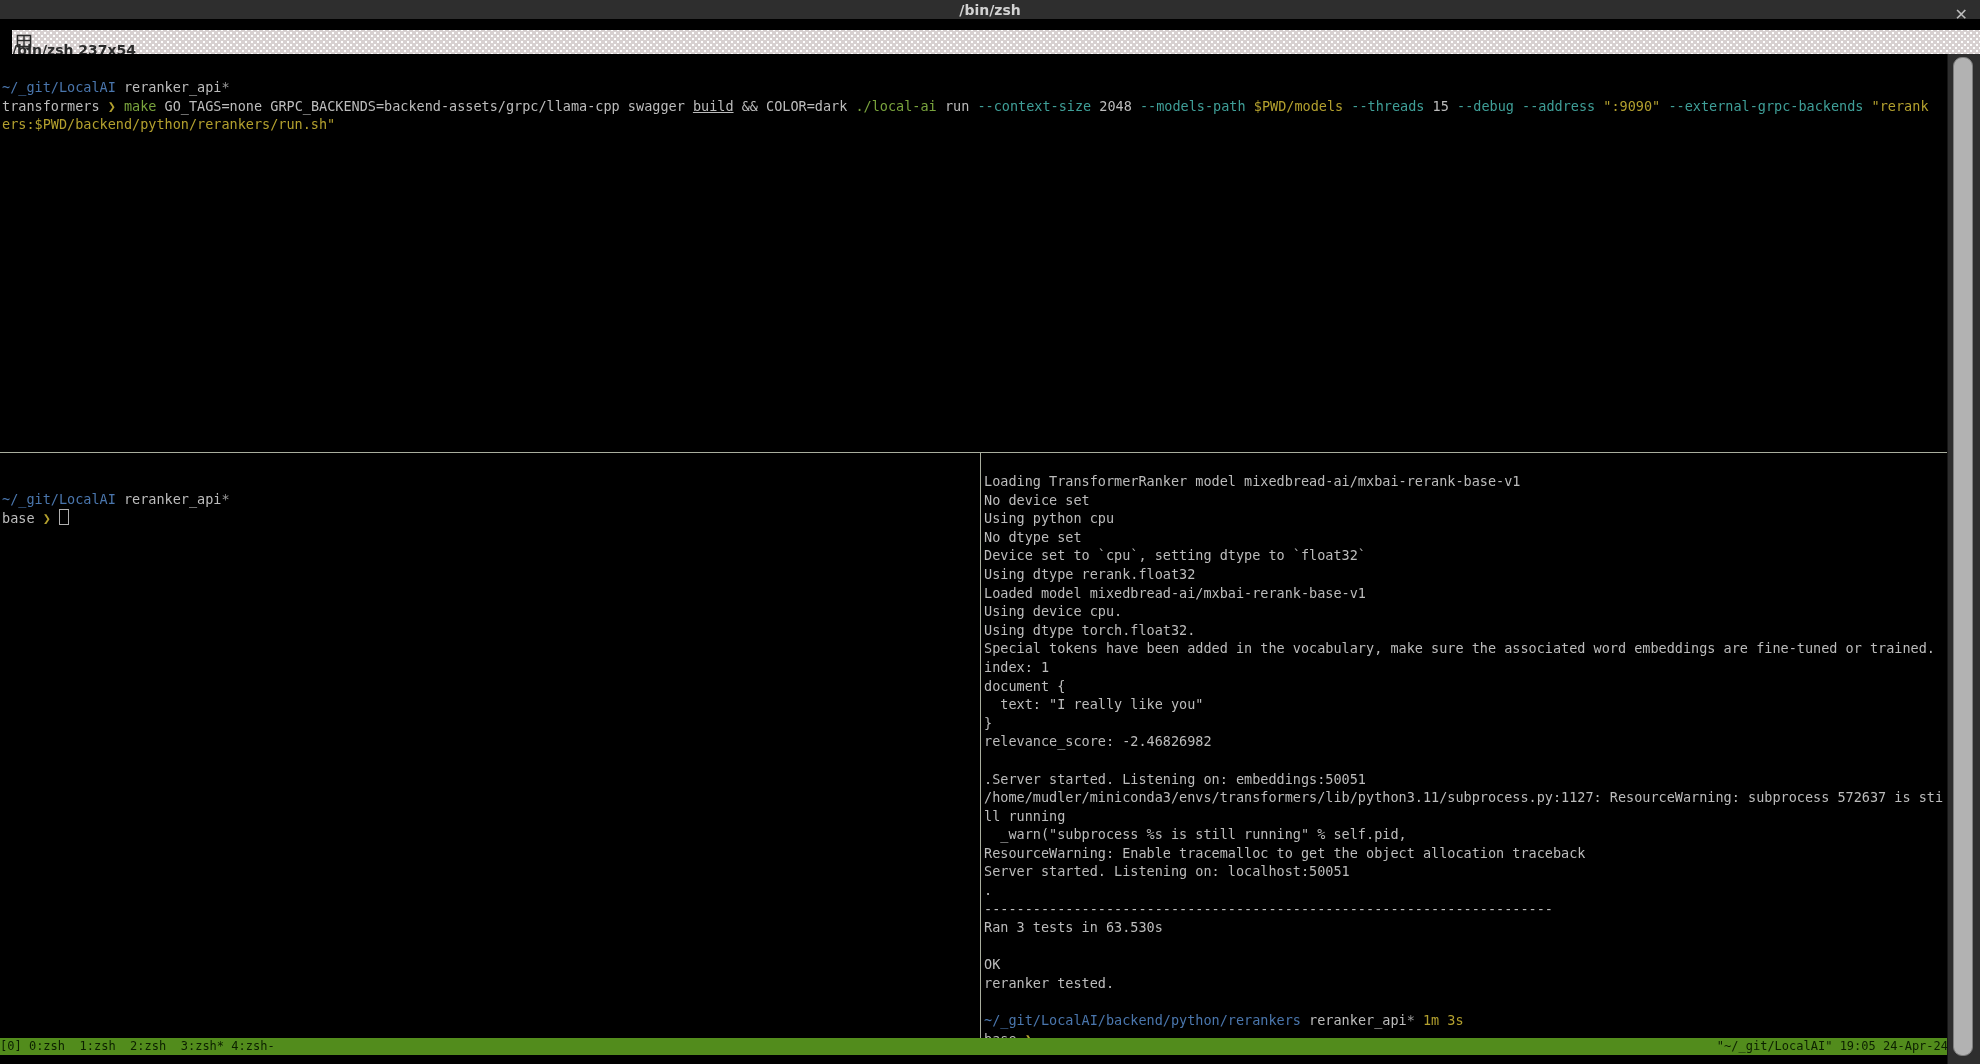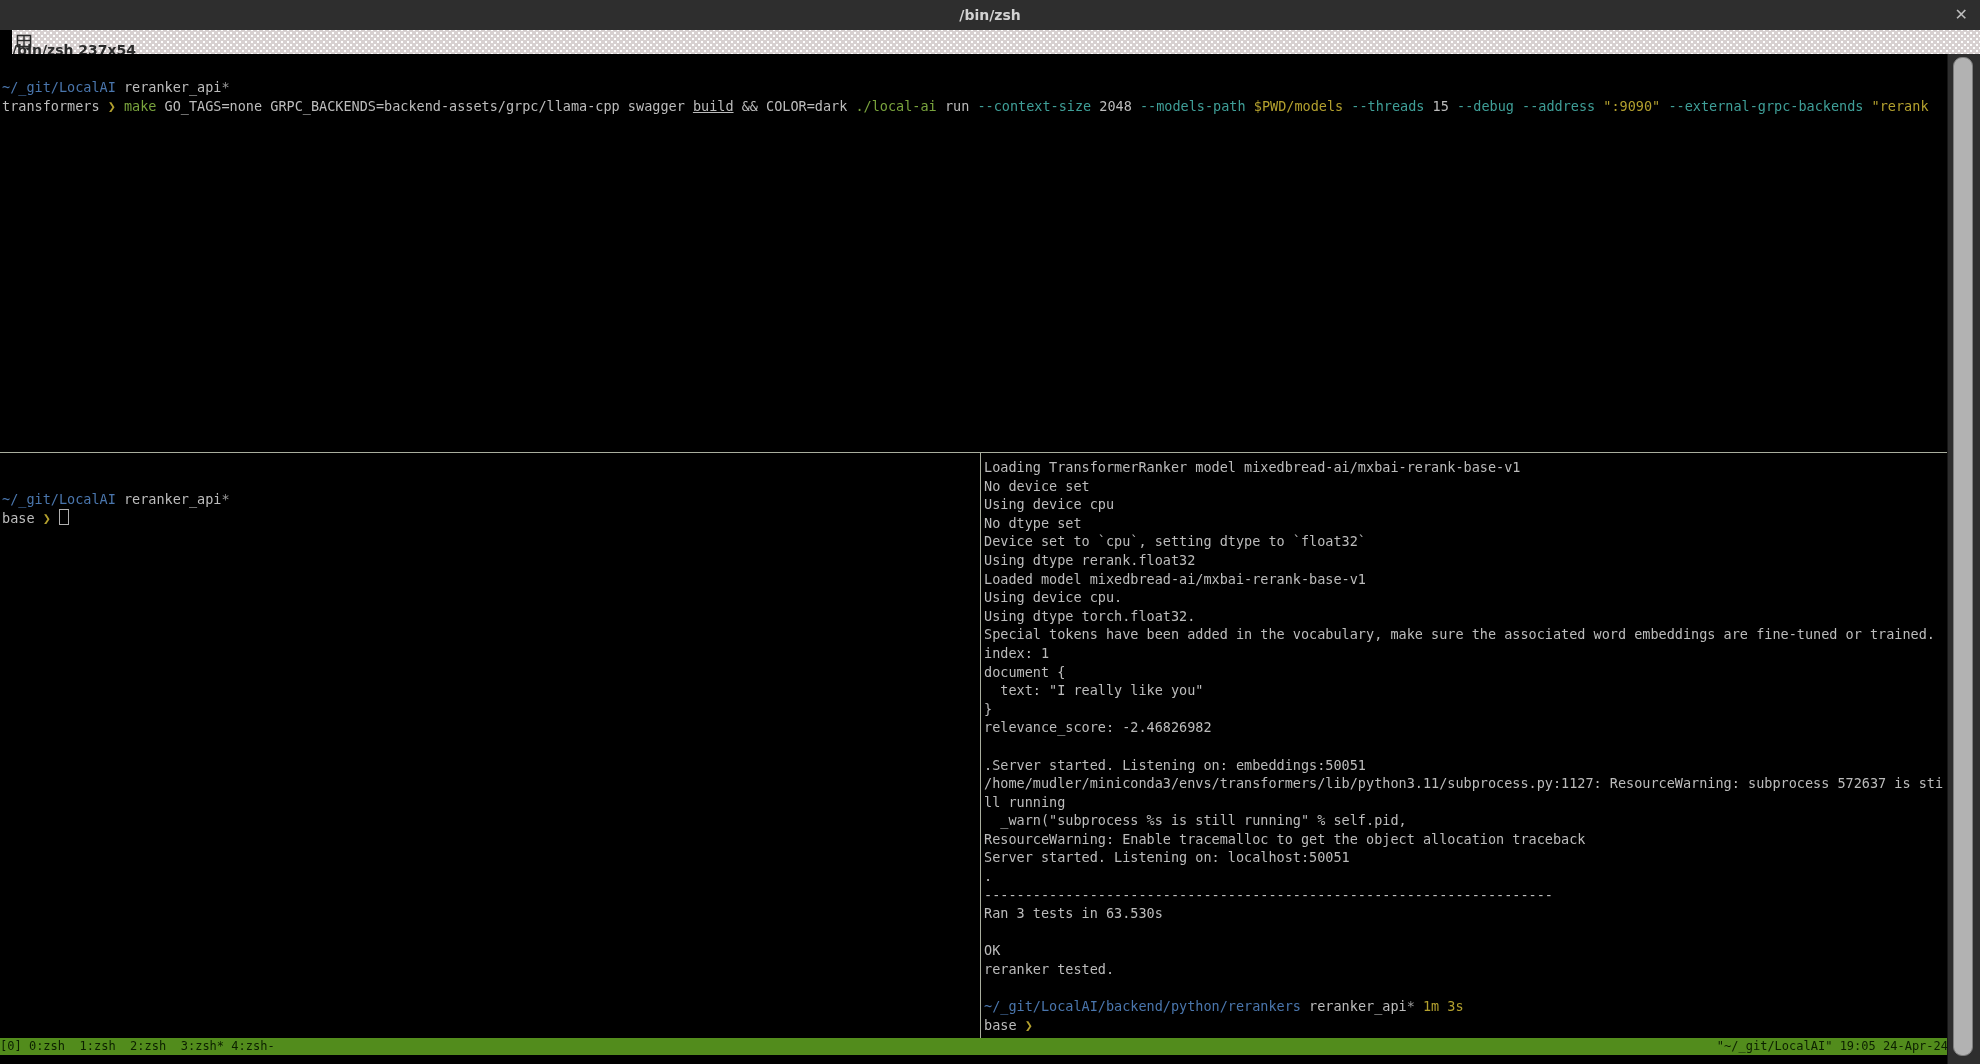--- a/index.html
+++ b/index.html
@@ -9,41 +9,41 @@
     --accent_teal:#3f9f98;
     --accent_yellow:#b3a02e;
     --status_bg:#528c1c;
     --dim:#9a9a9a;
     --border:#a9ae9e;
   }
   html,body{margin:0;padding:0;background:#000;}
   .window{position:relative;width:1980px;height:1064px;background:#000;overflow:hidden;
     font-family:"DejaVu Sans Mono","Liberation Mono",monospace;}
   
-  .titlebar{position:absolute;top:0;left:0;width:1980px;height:30px;background:#2e2e2e;
+  .titlebar{position:absolute;top:0;left:0;width:1980px;height:19px;background:#2e2e2e;
     display:flex;align-items:center;justify-content:center;}
   .titlebar .title{color:#d2d2d2;font-family:"DejaVu Sans","Liberation Sans",sans-serif;
     font-size:14px;font-weight:700;}
   .close-btn{position:absolute;right:12px;top:4px;color:#bdbdbd;font-size:16px;line-height:22px;
     font-family:"DejaVu Sans",sans-serif;cursor:default;}
   
   .tabbar{position:absolute;top:30px;left:12px;width:1980px;height:40px;background-color:#d7d0d0;
     background-image:radial-gradient(circle,#ffffff 1px,transparent 1.4px),
                      radial-gradient(circle,#ffffff 1px,transparent 1.4px);
     background-size:6px 6px,6px 6px;background-position:0 0,3px 3px;
     display:flex;align-items:center;justify-content:flex-start;}
   .tabbar .tab-title{color:#2c2c2c;font-family:"DejaVu Sans","Liberation Sans",sans-serif;
     font-size:14px;font-weight:700;}
   .menu-icon{position:absolute;left:4px;top:4px;width:20px;height:17px;}
   
   .term{position:absolute;top:54px;left:0;right:0;bottom:0;background:#000;}
   .pane{position:absolute;overflow:hidden;}
   .pane-top{top:0;left:0;width:1948px;height:397px;padding:24px 0 0 2px;}
   .pane-bl{top:399px;left:0;width:979px;height:584px;padding:37px 0 0 2px;}
-  .pane-br{top:385px;left:982px;width:966px;height:584px;padding:19px 0 0 2px;}
+  .pane-br{top:399px;left:982px;width:966px;height:584px;padding:19px 0 0 2px;}
   .h-divider{position:absolute;top:398px;left:0;width:1948px;height:1px;background:var(--border);}
   .v-divider{position:absolute;top:399px;left:980px;width:1px;height:585px;background:var(--border);}
   .tline{white-space:pre;font-size:13.5px;line-height:18.6px;height:18.6px;color:var(--foreground);}
   .c-fg{color:var(--foreground);}
   .c-dim{color:var(--dim);}
   .c-blue{color:var(--accent_blue);}
   .c-green{color:var(--accent_green);}
   .c-teal{color:var(--accent_teal);}
   .c-yellow{color:var(--accent_yellow);}
   .c-u{color:var(--foreground);text-decoration:underline;}
@@ -79,31 +79,32 @@
         <polygon points="9,13.5 15,13.5 12,16.8" fill="#2b2b2b"></polygon>
       </svg>
     </span>
     <span class="tab-title">/bin/zsh 237x54</span>
   </div>
 
   <div class="term">
     <div class="pane pane-top">
         <div class="tline"><span class="c-blue">~/_git/LocalAI</span><span class="c-fg"> reranker_api</span><span class="c-dim">*</span></div>
         <div class="tline"><span class="c-fg">transformers </span><span class="c-yellow">❯</span><span class="c-fg"> </span><span class="c-green">make</span><span class="c-fg"> GO_TAGS=none GRPC_BACKENDS=backend-assets/grpc/llama-cpp swagger </span><span class="c-u">build</span><span class="c-fg"> &amp;&amp; COLOR=dark </span><span class="c-green">./local-ai</span><span class="c-fg"> run </span><span class="c-teal">--context-size</span><span class="c-fg"> 2048 </span><span class="c-teal">--models-path</span><span class="c-fg"> </span><span class="c-yellow">$PWD/models</span><span class="c-fg"> </span><span class="c-teal">--threads</span><span class="c-fg"> 15 </span><span class="c-teal">--debug</span><span class="c-fg"> </span><span class="c-teal">--address</span><span class="c-fg"> </span><span class="c-yellow">":9090"</span><span class="c-fg"> </span><span class="c-teal">--external-grpc-backends</span><span class="c-fg"> </span><span class="c-yellow">"rerank</span></div>
+        <div class="tline"><span class="c-yellow">ers:$PWD/backend/python/rerankers/run.sh"</span></div>
       </div>
     <div class="h-divider"></div>
     <div class="pane pane-bl">
         <div class="tline"><span class="c-blue">~/_git/LocalAI</span><span class="c-fg"> reranker_api</span><span class="c-dim">*</span></div>
         <div class="tline"><span class="c-fg">base </span><span class="c-yellow">❯</span><span class="c-fg"> </span><span class="cursor-hollow"></span></div>
       </div>
     <div class="v-divider"></div>
     <div class="pane pane-br">
         <div class="tline"><span class="c-fg">Loading TransformerRanker model mixedbread-ai/mxbai-rerank-base-v1</span></div>
         <div class="tline"><span class="c-fg">No device set</span></div>
-        <div class="tline"><span class="c-fg">Using device cpu</span></div>
+        <div class="tline"><span class="c-fg">Using python cpu</span></div>
         <div class="tline"><span class="c-fg">No dtype set</span></div>
         <div class="tline"><span class="c-fg">Device set to `cpu`, setting dtype to `float32`</span></div>
         <div class="tline"><span class="c-fg">Using dtype rerank.float32</span></div>
         <div class="tline"><span class="c-fg">Loaded model mixedbread-ai/mxbai-rerank-base-v1</span></div>
         <div class="tline"><span class="c-fg">Using device cpu.</span></div>
         <div class="tline"><span class="c-fg">Using dtype torch.float32.</span></div>
         <div class="tline"><span class="c-fg">Special tokens have been added in the vocabulary, make sure the associated word embeddings are fine-tuned or trained.</span></div>
         <div class="tline"><span class="c-fg">index: 1</span></div>
         <div class="tline"><span class="c-fg">document {</span></div>
         <div class="tline"><span class="c-fg">  text: "I really like you"</span></div>

